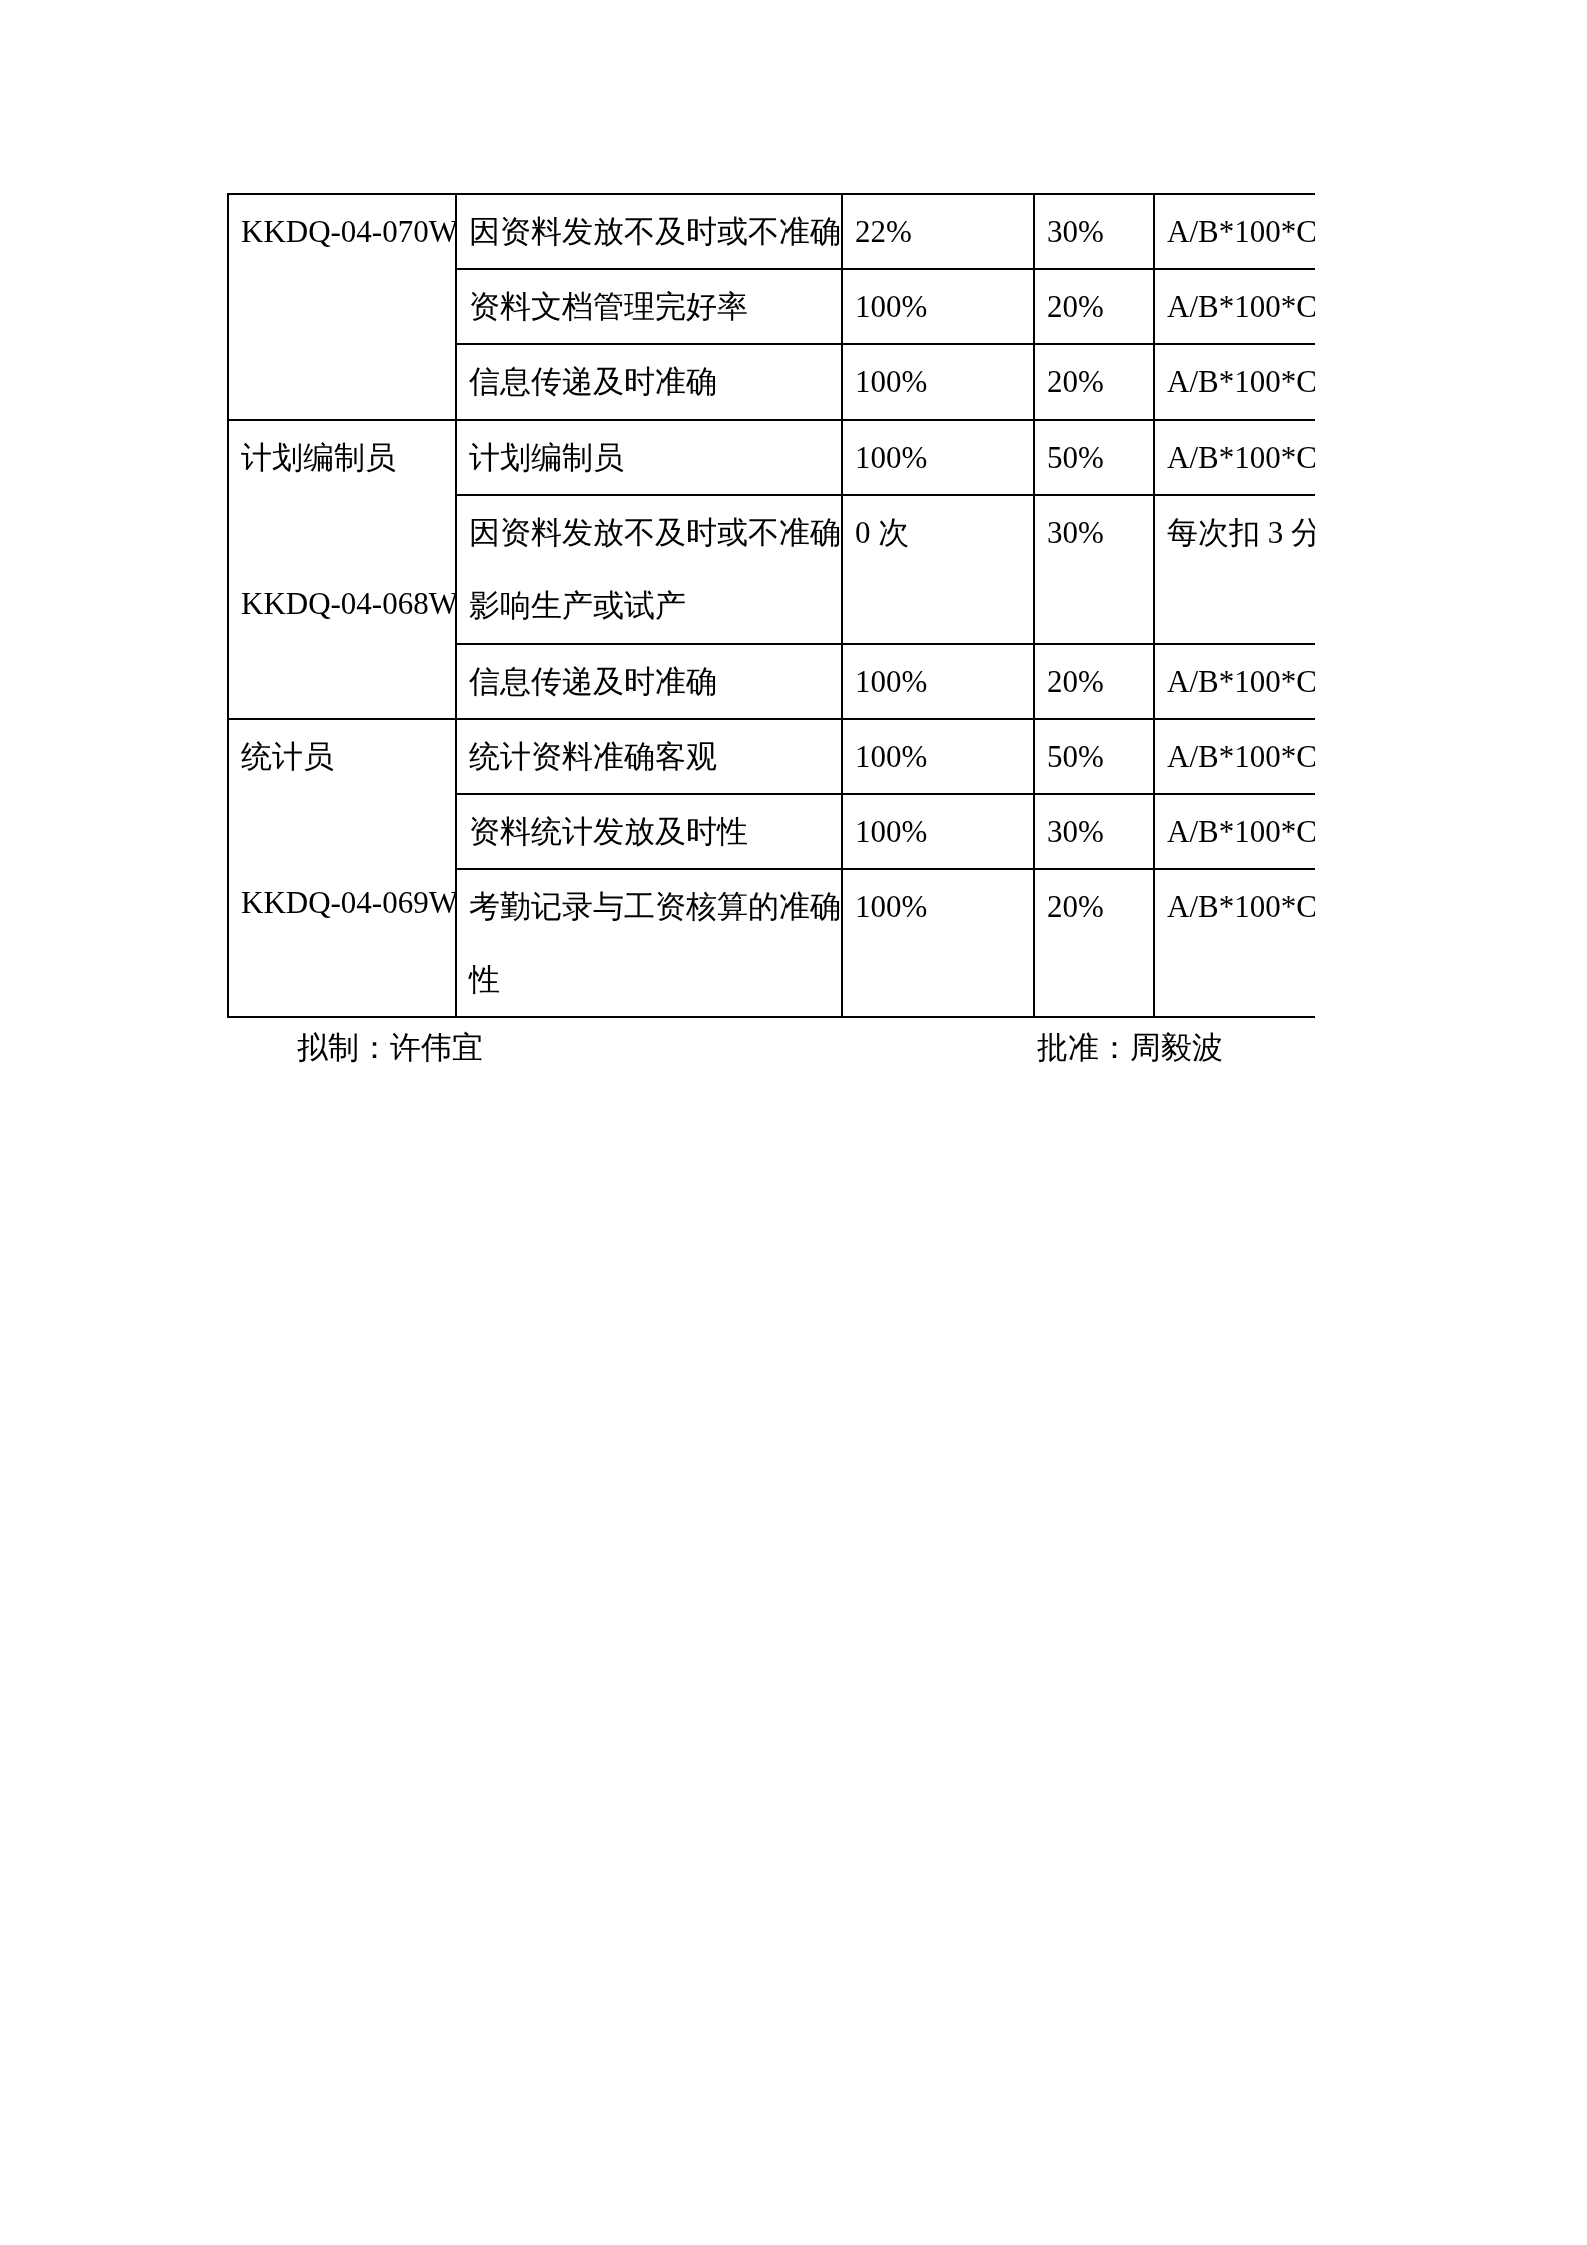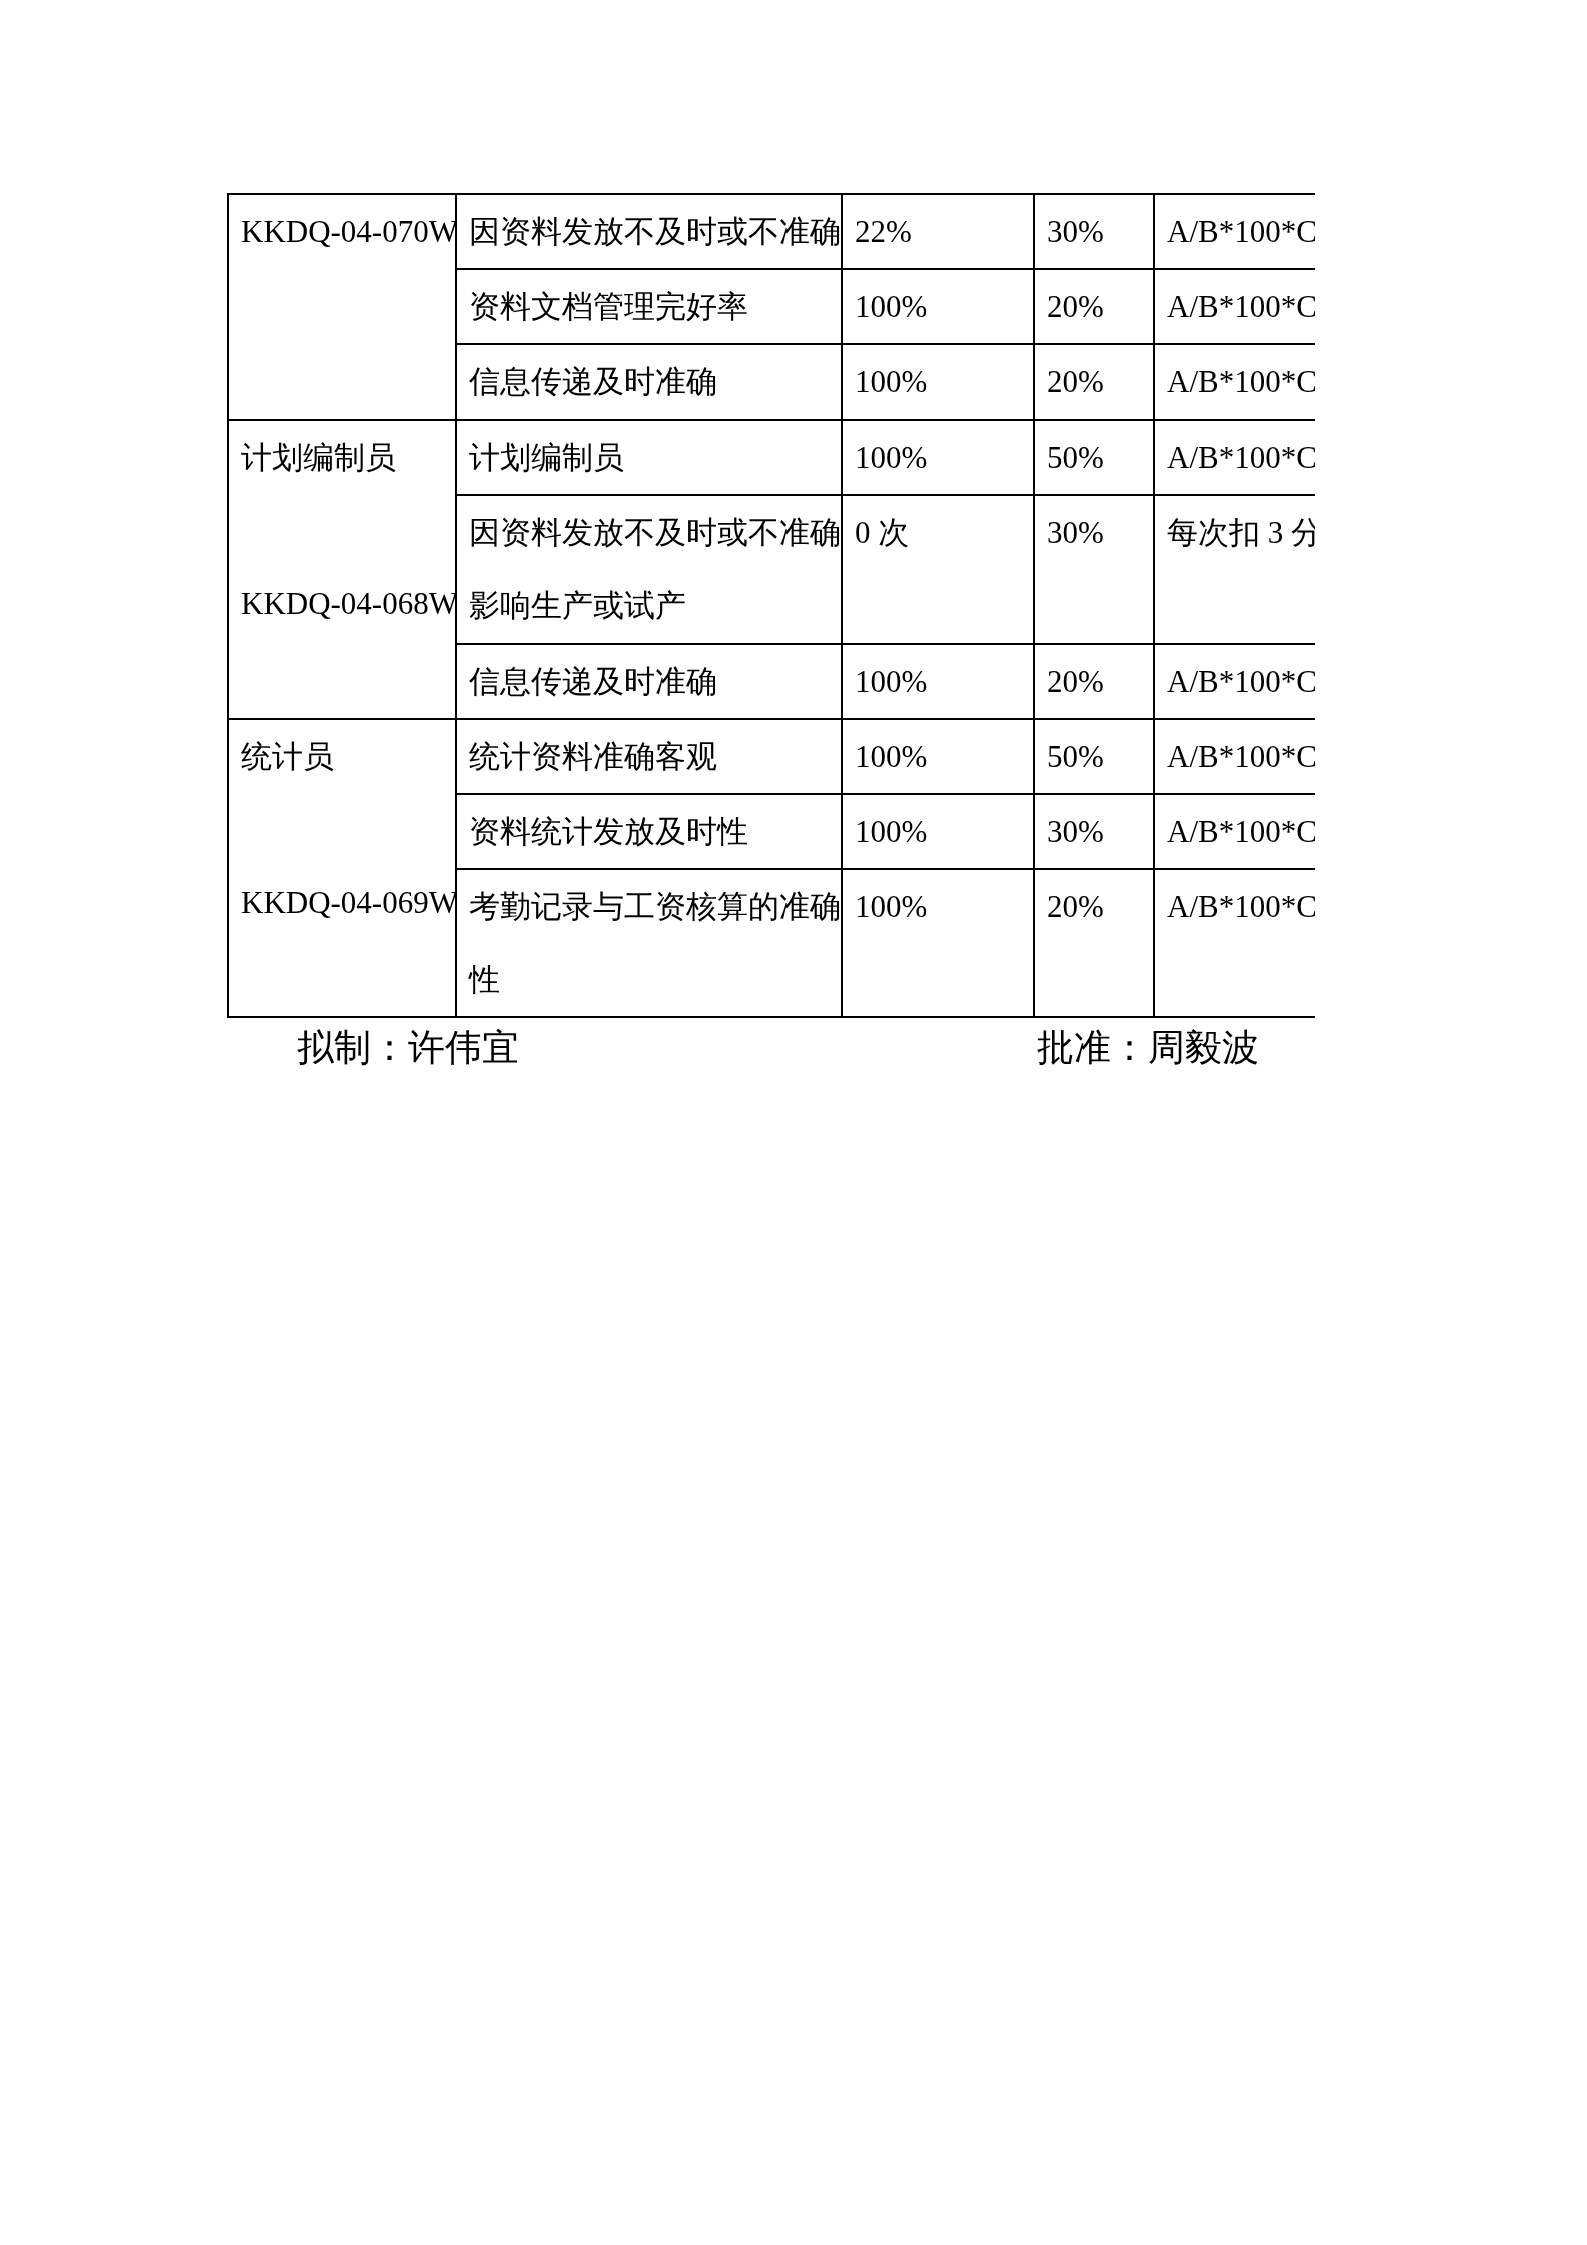--- a/index.html
+++ b/index.html
@@ -37,21 +37,21 @@
     line-height: 73px;
   }
   .col1line {
     min-height: 73px;
     white-space: nowrap;
     line-height: 73px;
   }
   .footer-line {
     position: absolute;
     top: 1030px;
-    font-size: 37px;
+    font-size: 31px;
     line-height: 36px;
     color: #000000;
     white-space: nowrap;
   }
   .footer-prepared { left: 297px; }
   .footer-approved { left: 1037px; text-align: right; }
 </style>
 </head>
 <body>
 

